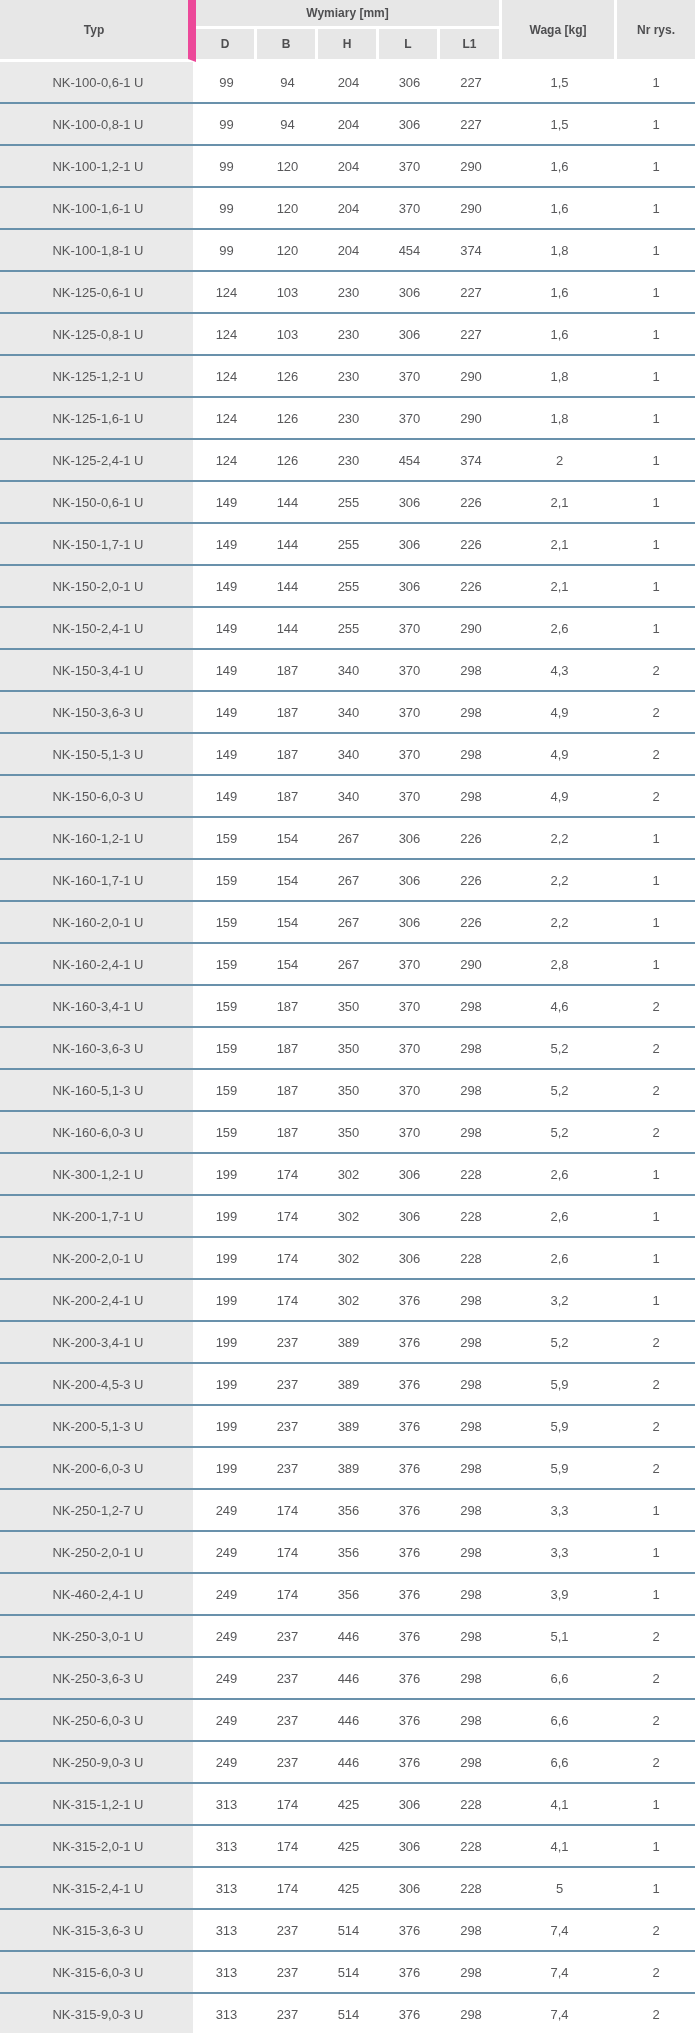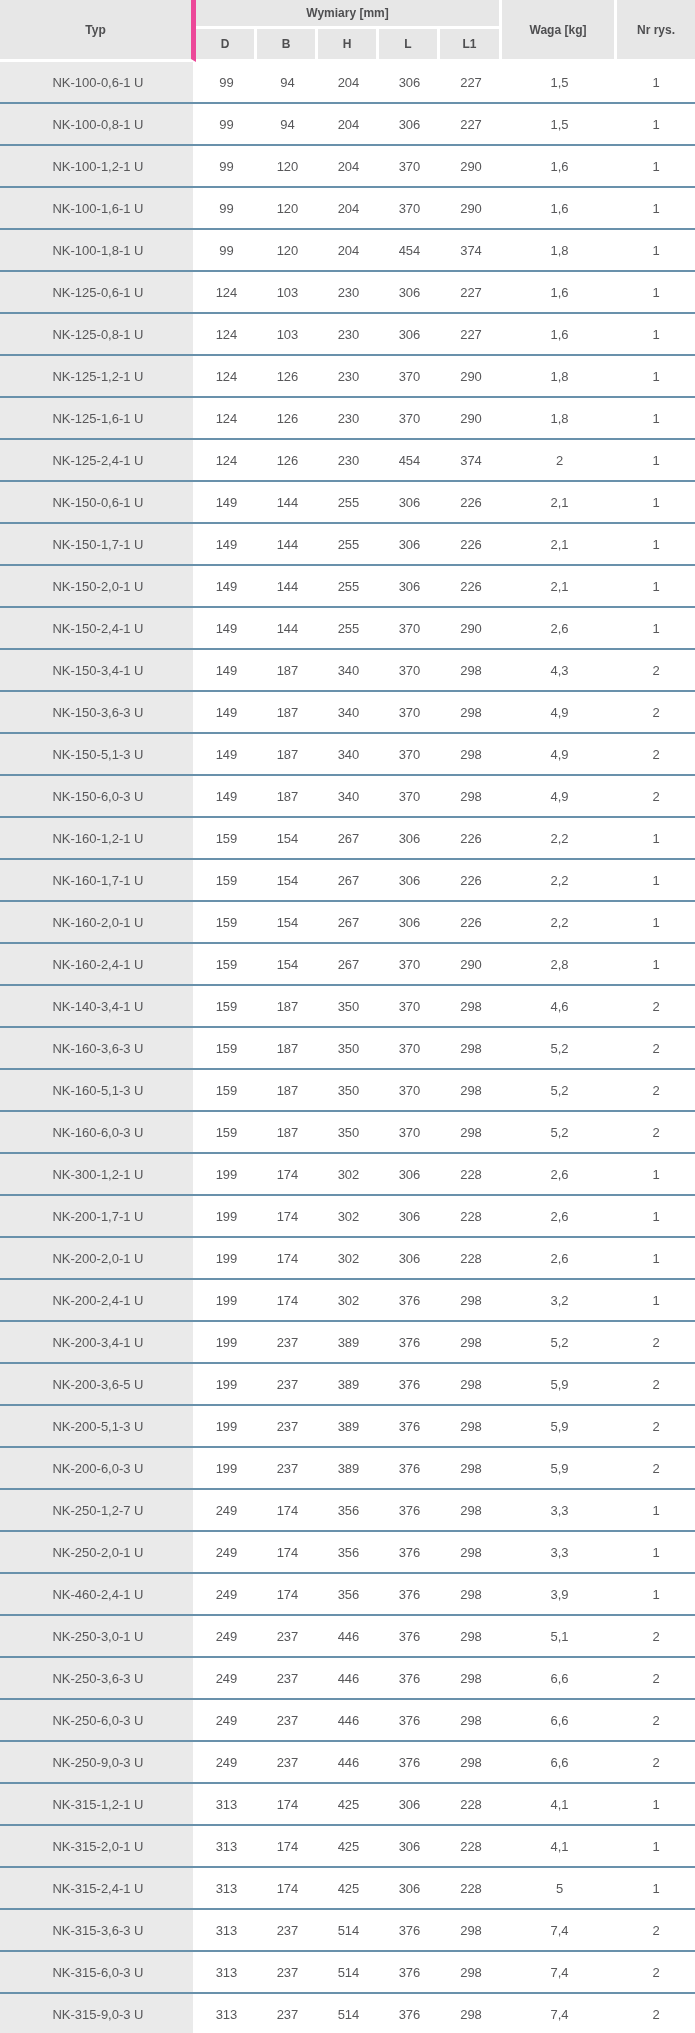--- a/index.html
+++ b/index.html
@@ -20,21 +20,21 @@
   
   thead th {
     background: #e7e7e7;
     color: #4f4f51;
     font-size: 12px;
     font-weight: bold;
     text-align: center;
     vertical-align: middle;
     padding: 0;
   }
-  th.h-typ  { border-right: 5px solid #ec4899; border-bottom: 3px solid #ffffff; margin-left: 6px; }
+  th.h-typ  { border-right: 8px solid #ec4899; border-bottom: 3px solid #ffffff; margin-left: 6px; }
   th.h-wym  { border-right: 3px solid #ffffff; border-bottom: 3px solid #ffffff; height: 26px; }
   th.h-waga { border-right: 3px solid #ffffff; border-bottom: 3px solid #ffffff; }
   th.h-nr   { border-bottom: 3px solid #ffffff; }
   th.h-sub  { height: 30px; border-bottom: 3px solid #ffffff; border-right: 3px solid #ffffff; }
   th.h-sub.last { border-right: 3px solid #ffffff; }
   
   tbody td {
     background: #ffffff;
     color: #58585a;
     font-size: 13px;
@@ -298,21 +298,21 @@
         <td class="c-typ">NK-160-2,4-1 U</td>
         <td>159</td>
         <td>154</td>
         <td>267</td>
         <td>370</td>
         <td>290</td>
         <td>2,8</td>
         <td>1</td>
       </tr>
         <tr style="">
-        <td class="c-typ">NK-140-3,4-1 U</td>
+        <td class="c-typ">NK-160-3,4-1 U</td>
         <td>159</td>
         <td>187</td>
         <td>350</td>
         <td>370</td>
         <td>298</td>
         <td>4,6</td>
         <td>2</td>
       </tr>
         <tr style="">
         <td class="c-typ">NK-160-3,6-3 U</td>
@@ -388,21 +388,21 @@
         <td class="c-typ">NK-200-3,4-1 U</td>
         <td>199</td>
         <td>237</td>
         <td>389</td>
         <td>376</td>
         <td>298</td>
         <td>5,2</td>
         <td>2</td>
       </tr>
         <tr style="">
-        <td class="c-typ">NK-200-3,6-5 U</td>
+        <td class="c-typ">NK-200-4,5-3 U</td>
         <td>199</td>
         <td>237</td>
         <td>389</td>
         <td>376</td>
         <td>298</td>
         <td>5,9</td>
         <td>2</td>
       </tr>
         <tr style="">
         <td class="c-typ">NK-200-5,1-3 U</td>

